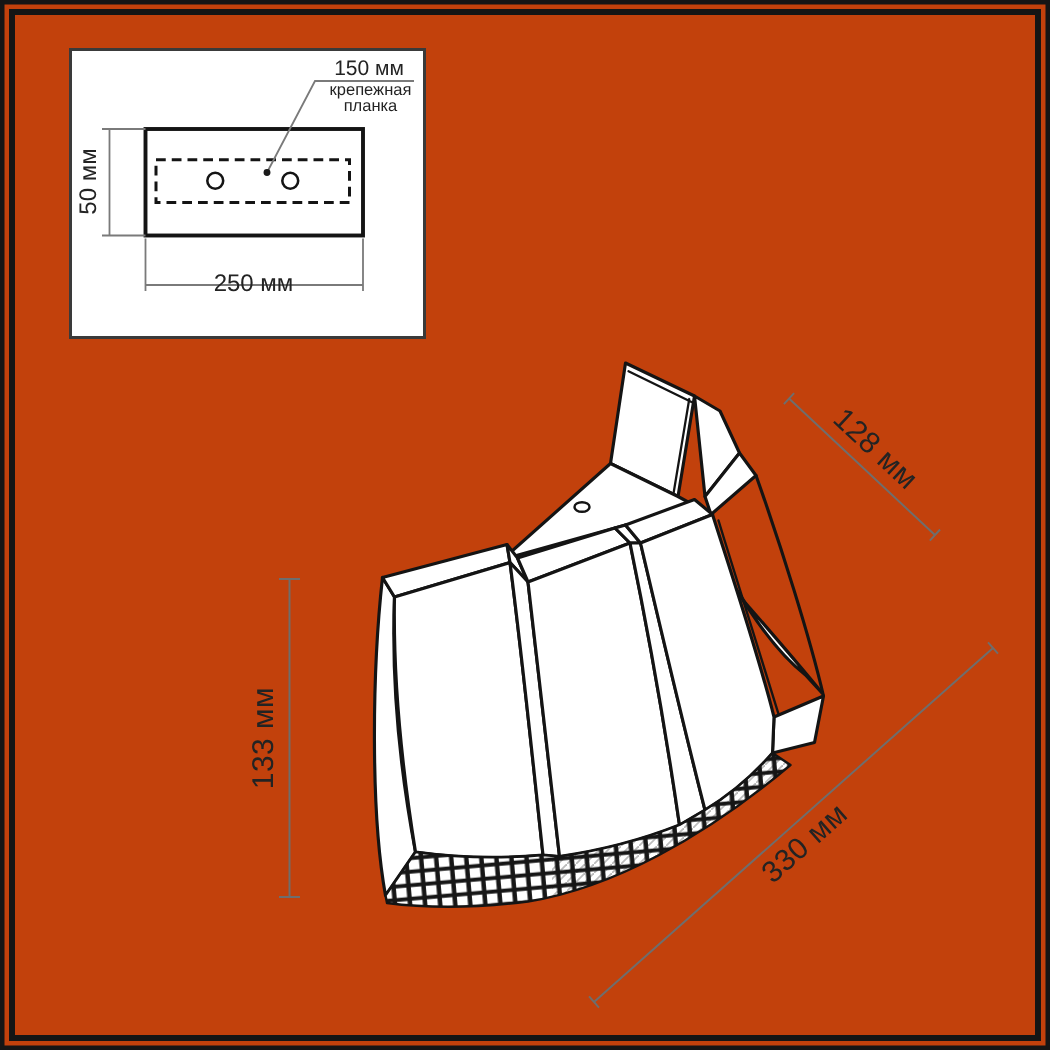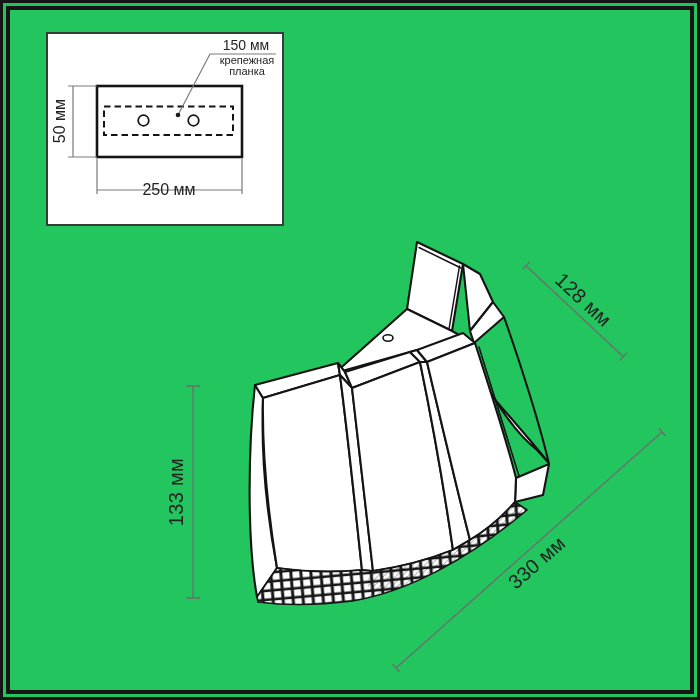--- a/index.html
+++ b/index.html
@@ -1,17 +1,17 @@
 <!DOCTYPE html>
 <html><head>
 <meta charset="utf-8">
 <style>
   html,body{margin:0;padding:0;background:#ffffff;}
   .page{
-    position:relative;width:700px;height:700px;background:#22c55e;
+    position:relative;width:700px;height:700px;background:#c2410c;
     font-family:"Liberation Sans", sans-serif;color:#1a1a1a;overflow:hidden;
   }
   .frame-outer{position:absolute;inset:0;border:3px solid #151515;pointer-events:none;}
   .frame-inner{position:absolute;inset:6px;border:4px solid #151515;pointer-events:none;}
   svg.art{position:absolute;left:0;top:0;width:700px;height:700px;}
   .lbl{
     position:absolute;text-align:center;color:#232323;
     white-space:nowrap;line-height:1.05;
   }
   .lbl-sm{font-size:14px;}

